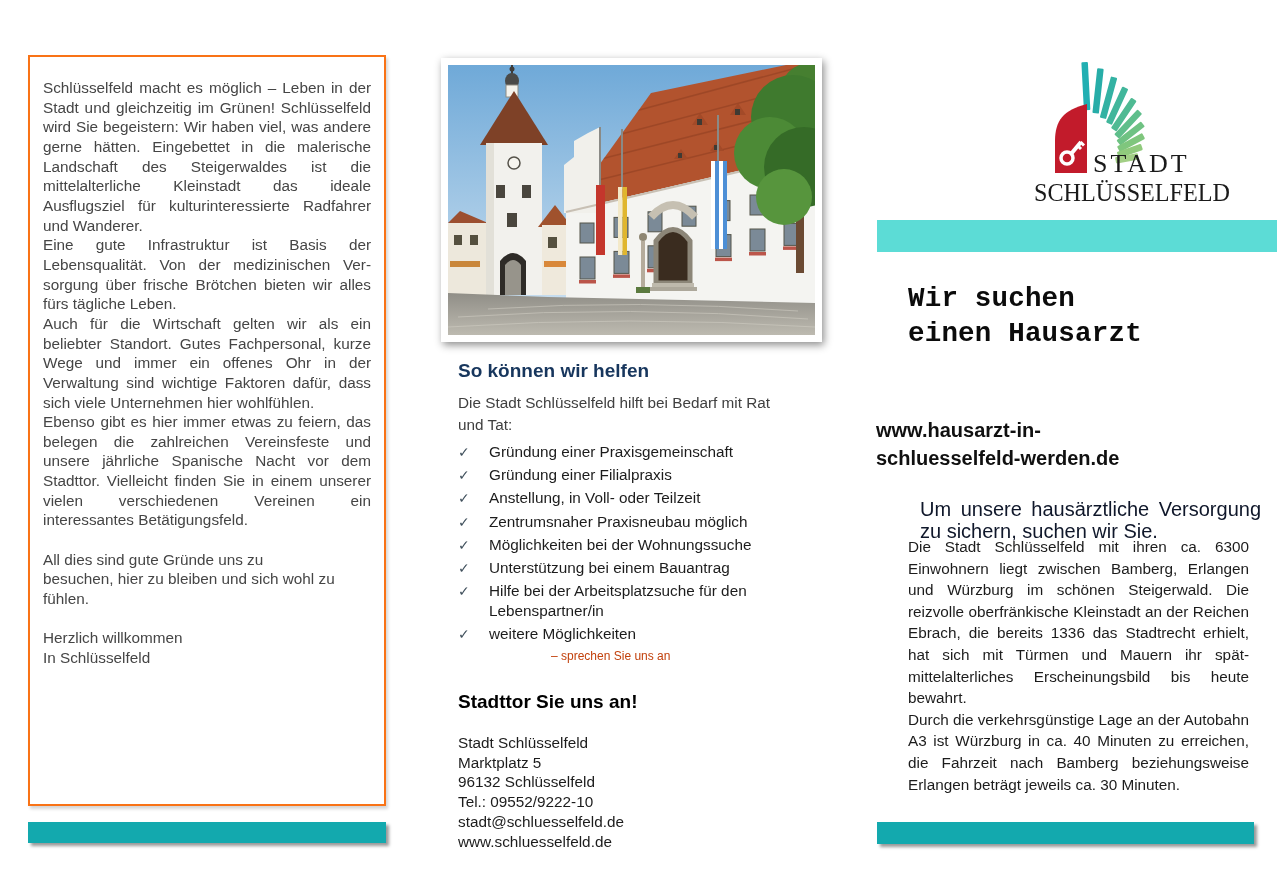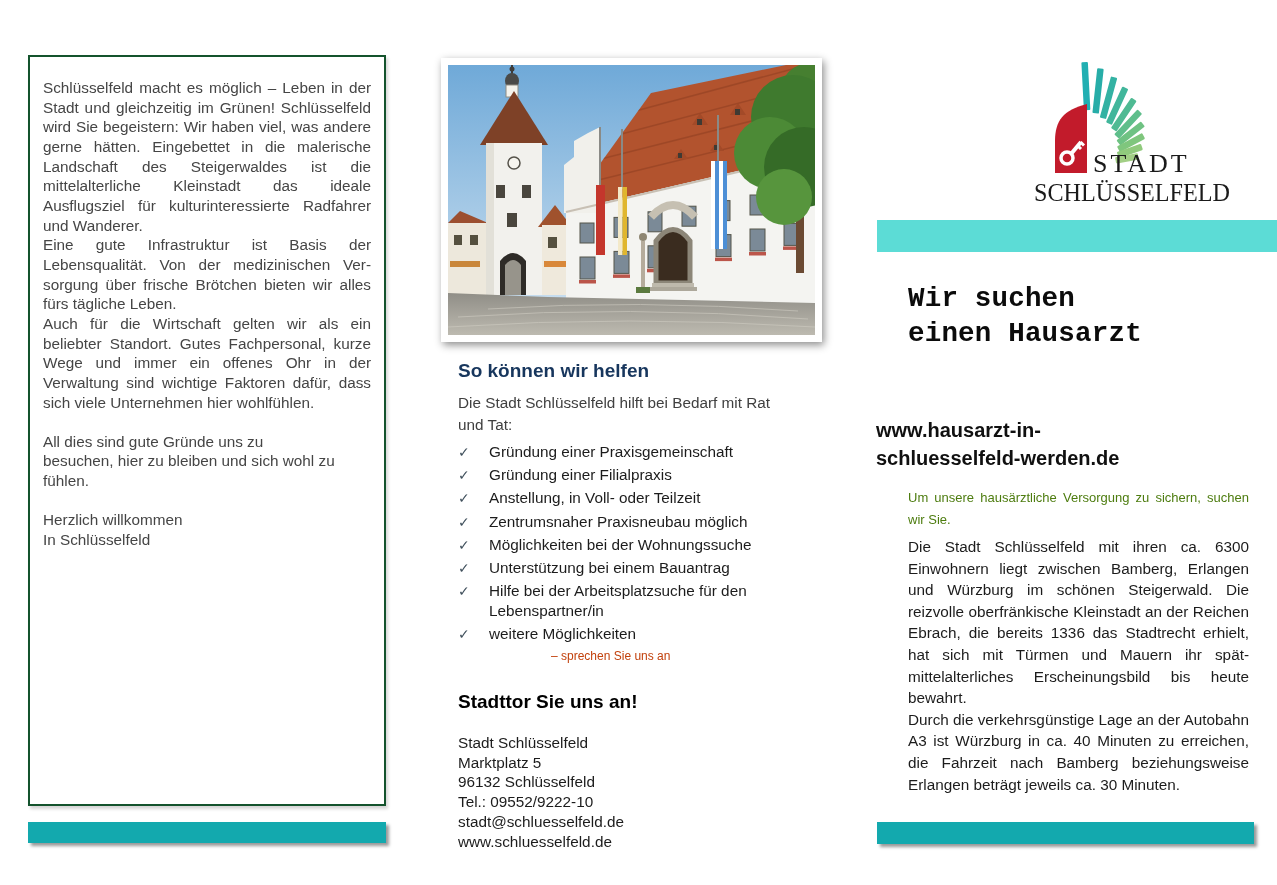--- a/index.html
+++ b/index.html
@@ -3,21 +3,21 @@
 <meta charset="utf-8">
 <style>
   html,body{margin:0;padding:0;}
   body{
     width:1277px;height:885px;position:relative;background:#ffffff;
     font-family:"Liberation Sans", sans-serif;color:#1c1c1c;overflow:hidden;
   }
   
   .welcome-box{
     position:absolute;left:28px;top:55px;width:358px;height:751px;
-    box-sizing:border-box;border:2px solid #14532d;
+    box-sizing:border-box;border:2px solid #f97316;
     box-shadow:2px 3px 3px rgba(0,0,0,.16);
     padding:21px 13px 0 13px;
   }
   .welcome-box p{
     margin:0;text-align:justify;font-size:15.3px;line-height:19.65px;color:#454545;
   }
   .closing-block{margin-top:19.65px;}
   .closing-block div,.greeting-block div{
     font-size:15.3px;line-height:19.65px;color:#454545;
   }
@@ -59,39 +59,40 @@
   .accent-bar-top{
     position:absolute;left:877px;top:220px;width:400px;height:32px;background:#5CDCD6;
   }
   .recruit-title{position:absolute;left:908px;top:282px;font-family:Liberation Mono, monospace;}
   .recruit-title div{
     font-size:27.5px;font-weight:bold;line-height:34.5px;color:#0b0b0b;letter-spacing:.2px;
   }
   .recruit-url{position:absolute;left:876px;top:417px;}
   .recruit-url div{font-size:20px;font-weight:bold;line-height:27.5px;color:#101010;}
   .recruit-p1{
-    position:absolute;left:908px;top:487px;width:341px;margin:0;
-    font-size:13px;line-height:21.6px;text-align:justify;color:#4d7c0f;
+    position:absolute;left:908px;top:487px;width:341px;margin:12px;
+    font-size:20px;line-height:21.6px;text-align:justify;color:#0f172a;
   }
   .recruit-body{position:absolute;left:908px;top:536px;width:341px;}
   .recruit-body p{
     margin:0;font-size:15.3px;line-height:21.6px;text-align:justify;color:#1c1c1c;
   }
   .accent-bar-bottom-right{
     position:absolute;left:877px;top:822px;width:377px;height:22px;
     background:#13A9AE;box-shadow:3px 3px 3px rgba(0,0,0,.4);
   }
 </style>
 </head>
 <body>
 
 <div class="welcome-box">
   <p>Schlüsselfeld macht es möglich – Leben in der Stadt und gleichzeitig im Grünen! Schlüsselfeld wird Sie begeistern: Wir haben viel, was andere gerne hätten. Eingebettet in die malerische Landschaft des Steigerwaldes ist die mittelalterliche Kleinstadt das ideale Ausflugsziel für kulturinteressierte Radfahrer und Wan­derer.</p>
   <p>Eine gute Infrastruktur ist Basis der Lebensqualität. Von der medizinischen Ver­sorgung über frische Brötchen bieten wir alles fürs tägliche Leben.</p>
   <p>Auch für die Wirtschaft gelten wir als ein beliebter Standort. Gutes Fachpersonal, kurze Wege und immer ein offenes Ohr in der Verwaltung sind wichtige Faktoren dafür, dass sich viele Unternehmen hier wohlfühlen.</p>
+  <p>Ebenso gibt es hier immer etwas zu feiern, das belegen die zahlreichen Vereinsfeste und unsere jährliche Spanische Nacht vor dem Stadttor. Vielleicht finden Sie in einem unserer vielen verschiedenen Vereinen ein interessantes Betätigungsfeld.</p>
   <div class="closing-block">
     <div>All dies sind gute Gründe uns zu</div>
     <div>besuchen, hier zu bleiben und sich wohl zu</div>
     <div>fühlen.</div>
   </div>
   <div class="greeting-block">
     <div>Herzlich willkommen</div>
     <div>In Schlüsselfeld</div>
   </div>
 </div>

